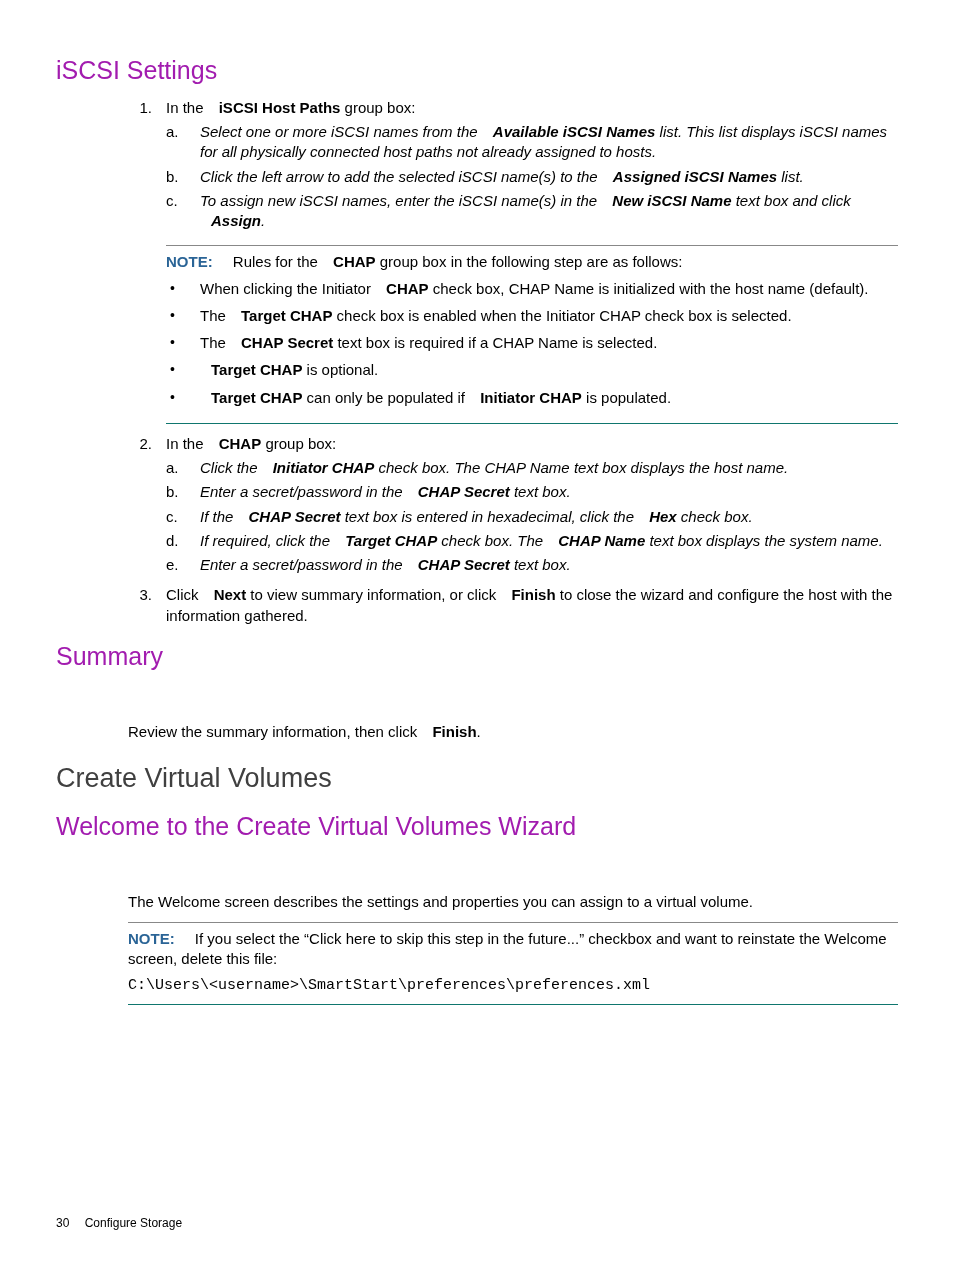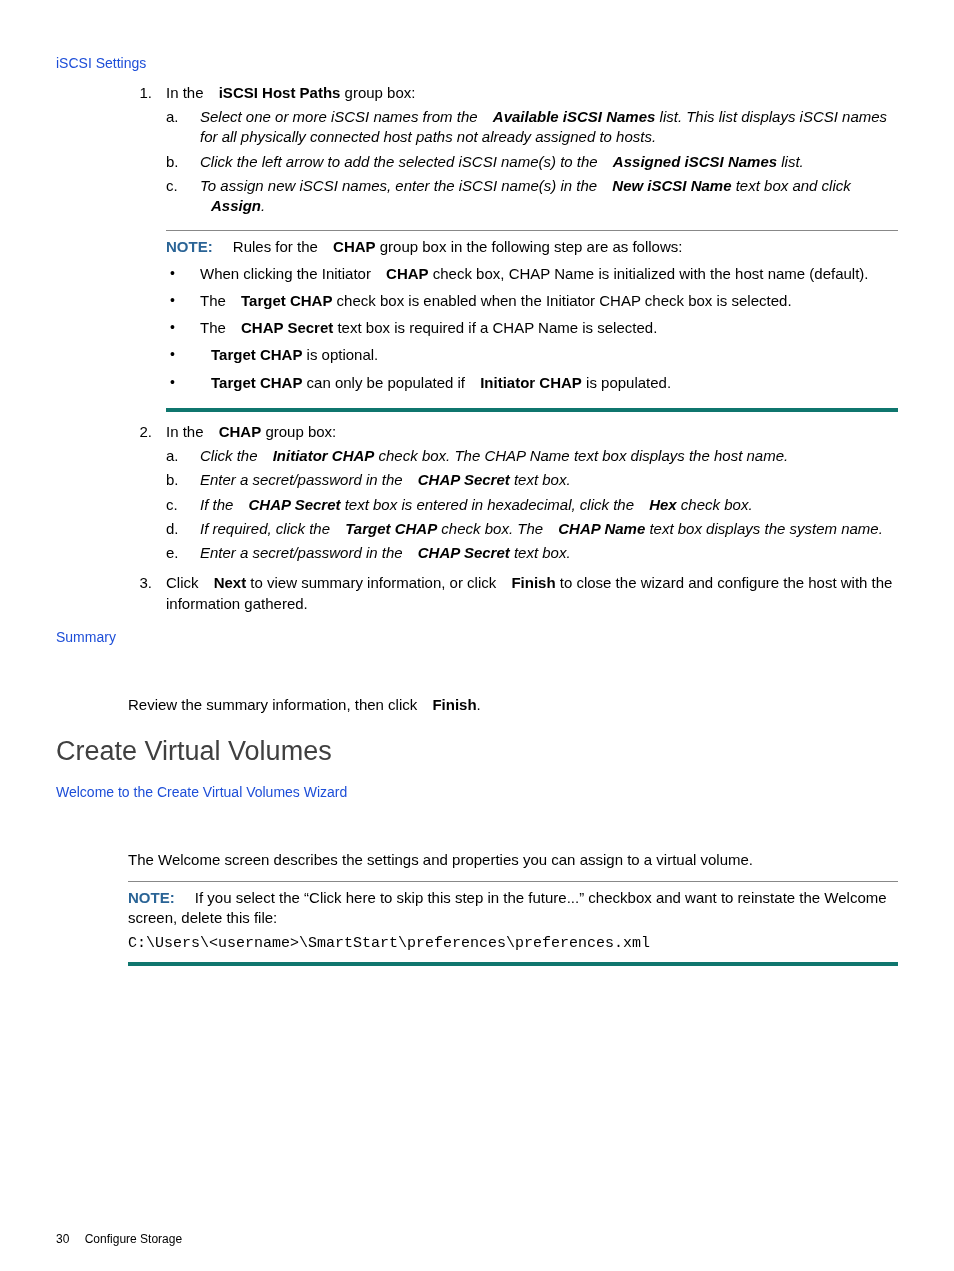--- a/index.html
+++ b/index.html
@@ -10,22 +10,22 @@
     background: #fff;
     width: 954px;
     min-height: 1271px;
     padding: 54px 56px 40px 56px;
     position: relative;
     line-height: 1.35;
   }
   h2.sub {
     font-family: Arial, Helvetica, sans-serif;
     font-weight: normal;
-    color: #1d4ed8;
-    font-size: 14px;
+    color: #a21caf;
+    font-size: 25px;
     margin-bottom: 10px;
   }
   h1.main {
     font-family: Arial, Helvetica, sans-serif;
     font-weight: normal;
     color: #404040;
     font-size: 27px;
     margin: 18px 0 14px 0;
   }
   .body-indent {
@@ -84,40 +84,40 @@
     flex-shrink: 0;
     text-align: left;
     font-size: 14px;
     padding-left: 4px;
   }
   ul.bullets > li > .content {
     flex: 1;
   }
   .note-box {
     border-top: 1px solid #888;
-    border-bottom: 4px solid #0f766e;
+    border-bottom: 1px solid #0f766e;
     padding: 6px 0 8px 0;
     margin: 10px 0 10px 0;
   }
   .note-box.nested {
     margin-left: 38px;
   }
   .note-label {
     font-weight: bold;
     color: #2a6496;
     margin-right: 16px;
   }
   .bold { font-weight: bold; padding-left: 11px; }
   .mono {
     font-family: "Courier New", monospace;
     font-size: 15px;
   }
   .footer {
     position: absolute;
-    bottom: 24px;
+    bottom: 40px;
     left: 56px;
     font-size: 12px;
   }
   .footer .pnum { margin-right: 12px; }
   .p-after-h { margin-left: 72px; margin-bottom: 6px; margin-top: 48px; }
 </style>
 </head>
 <body>
 
 <h2 class="sub">iSCSI Settings</h2>

